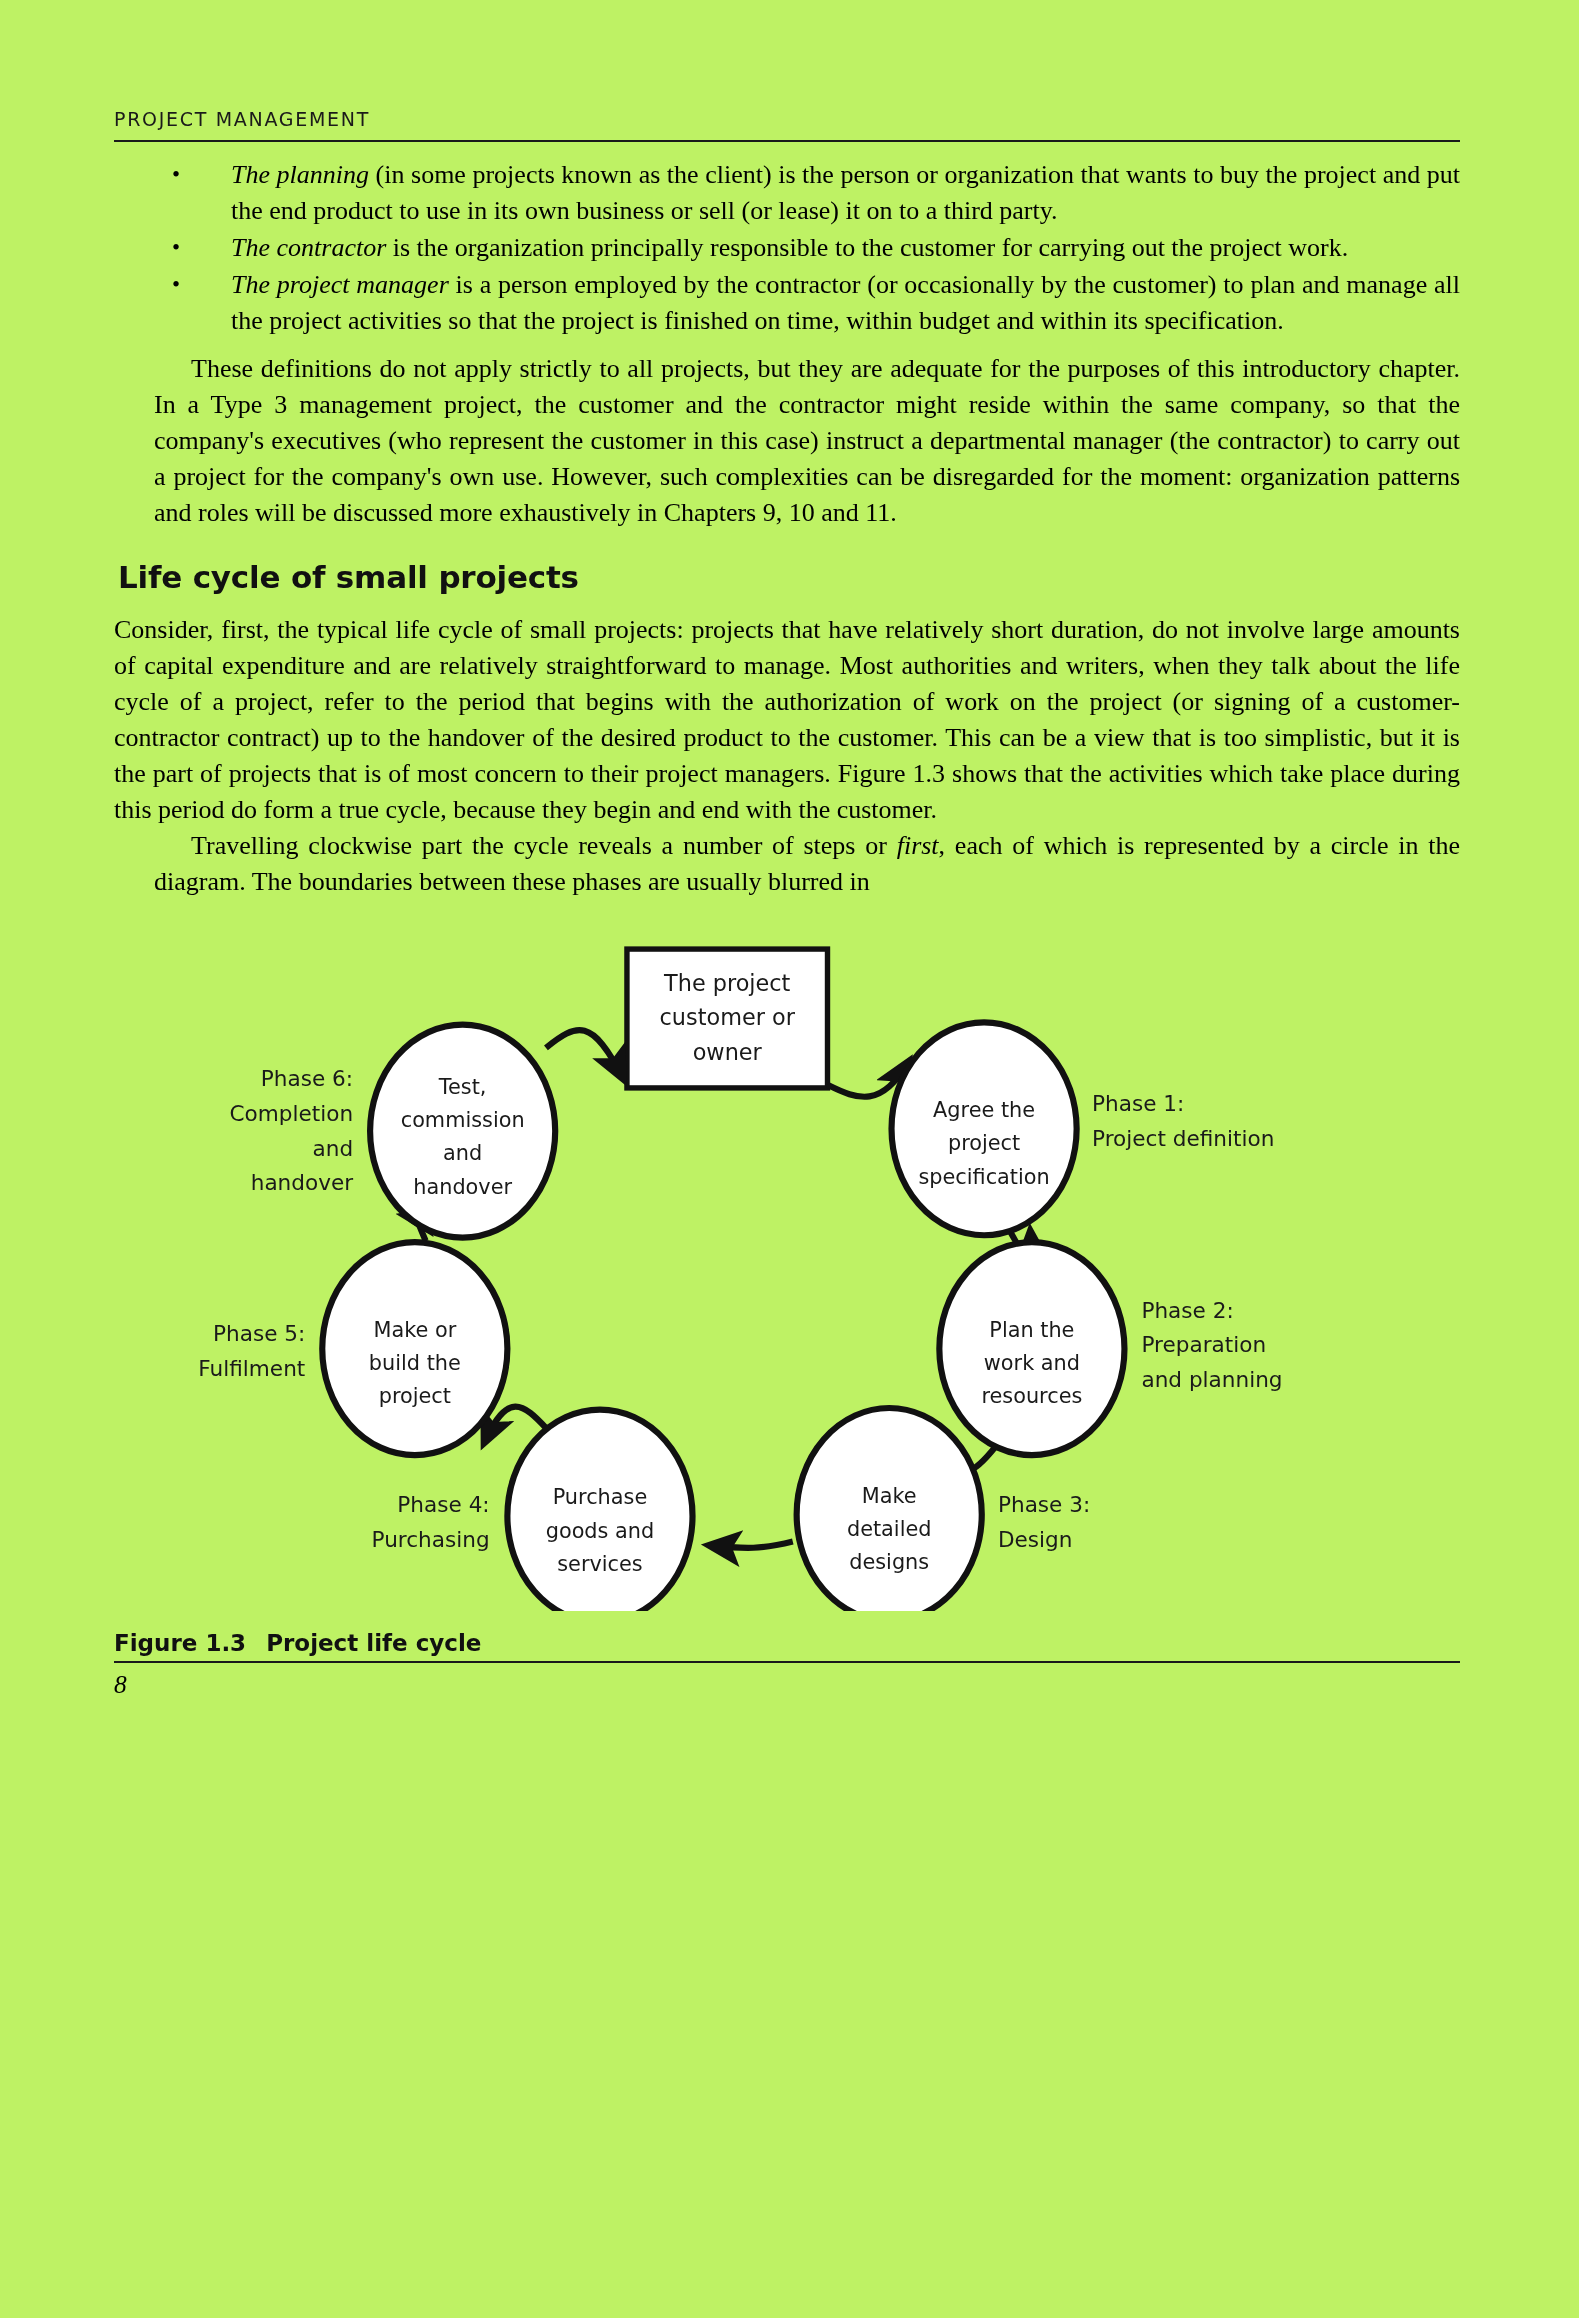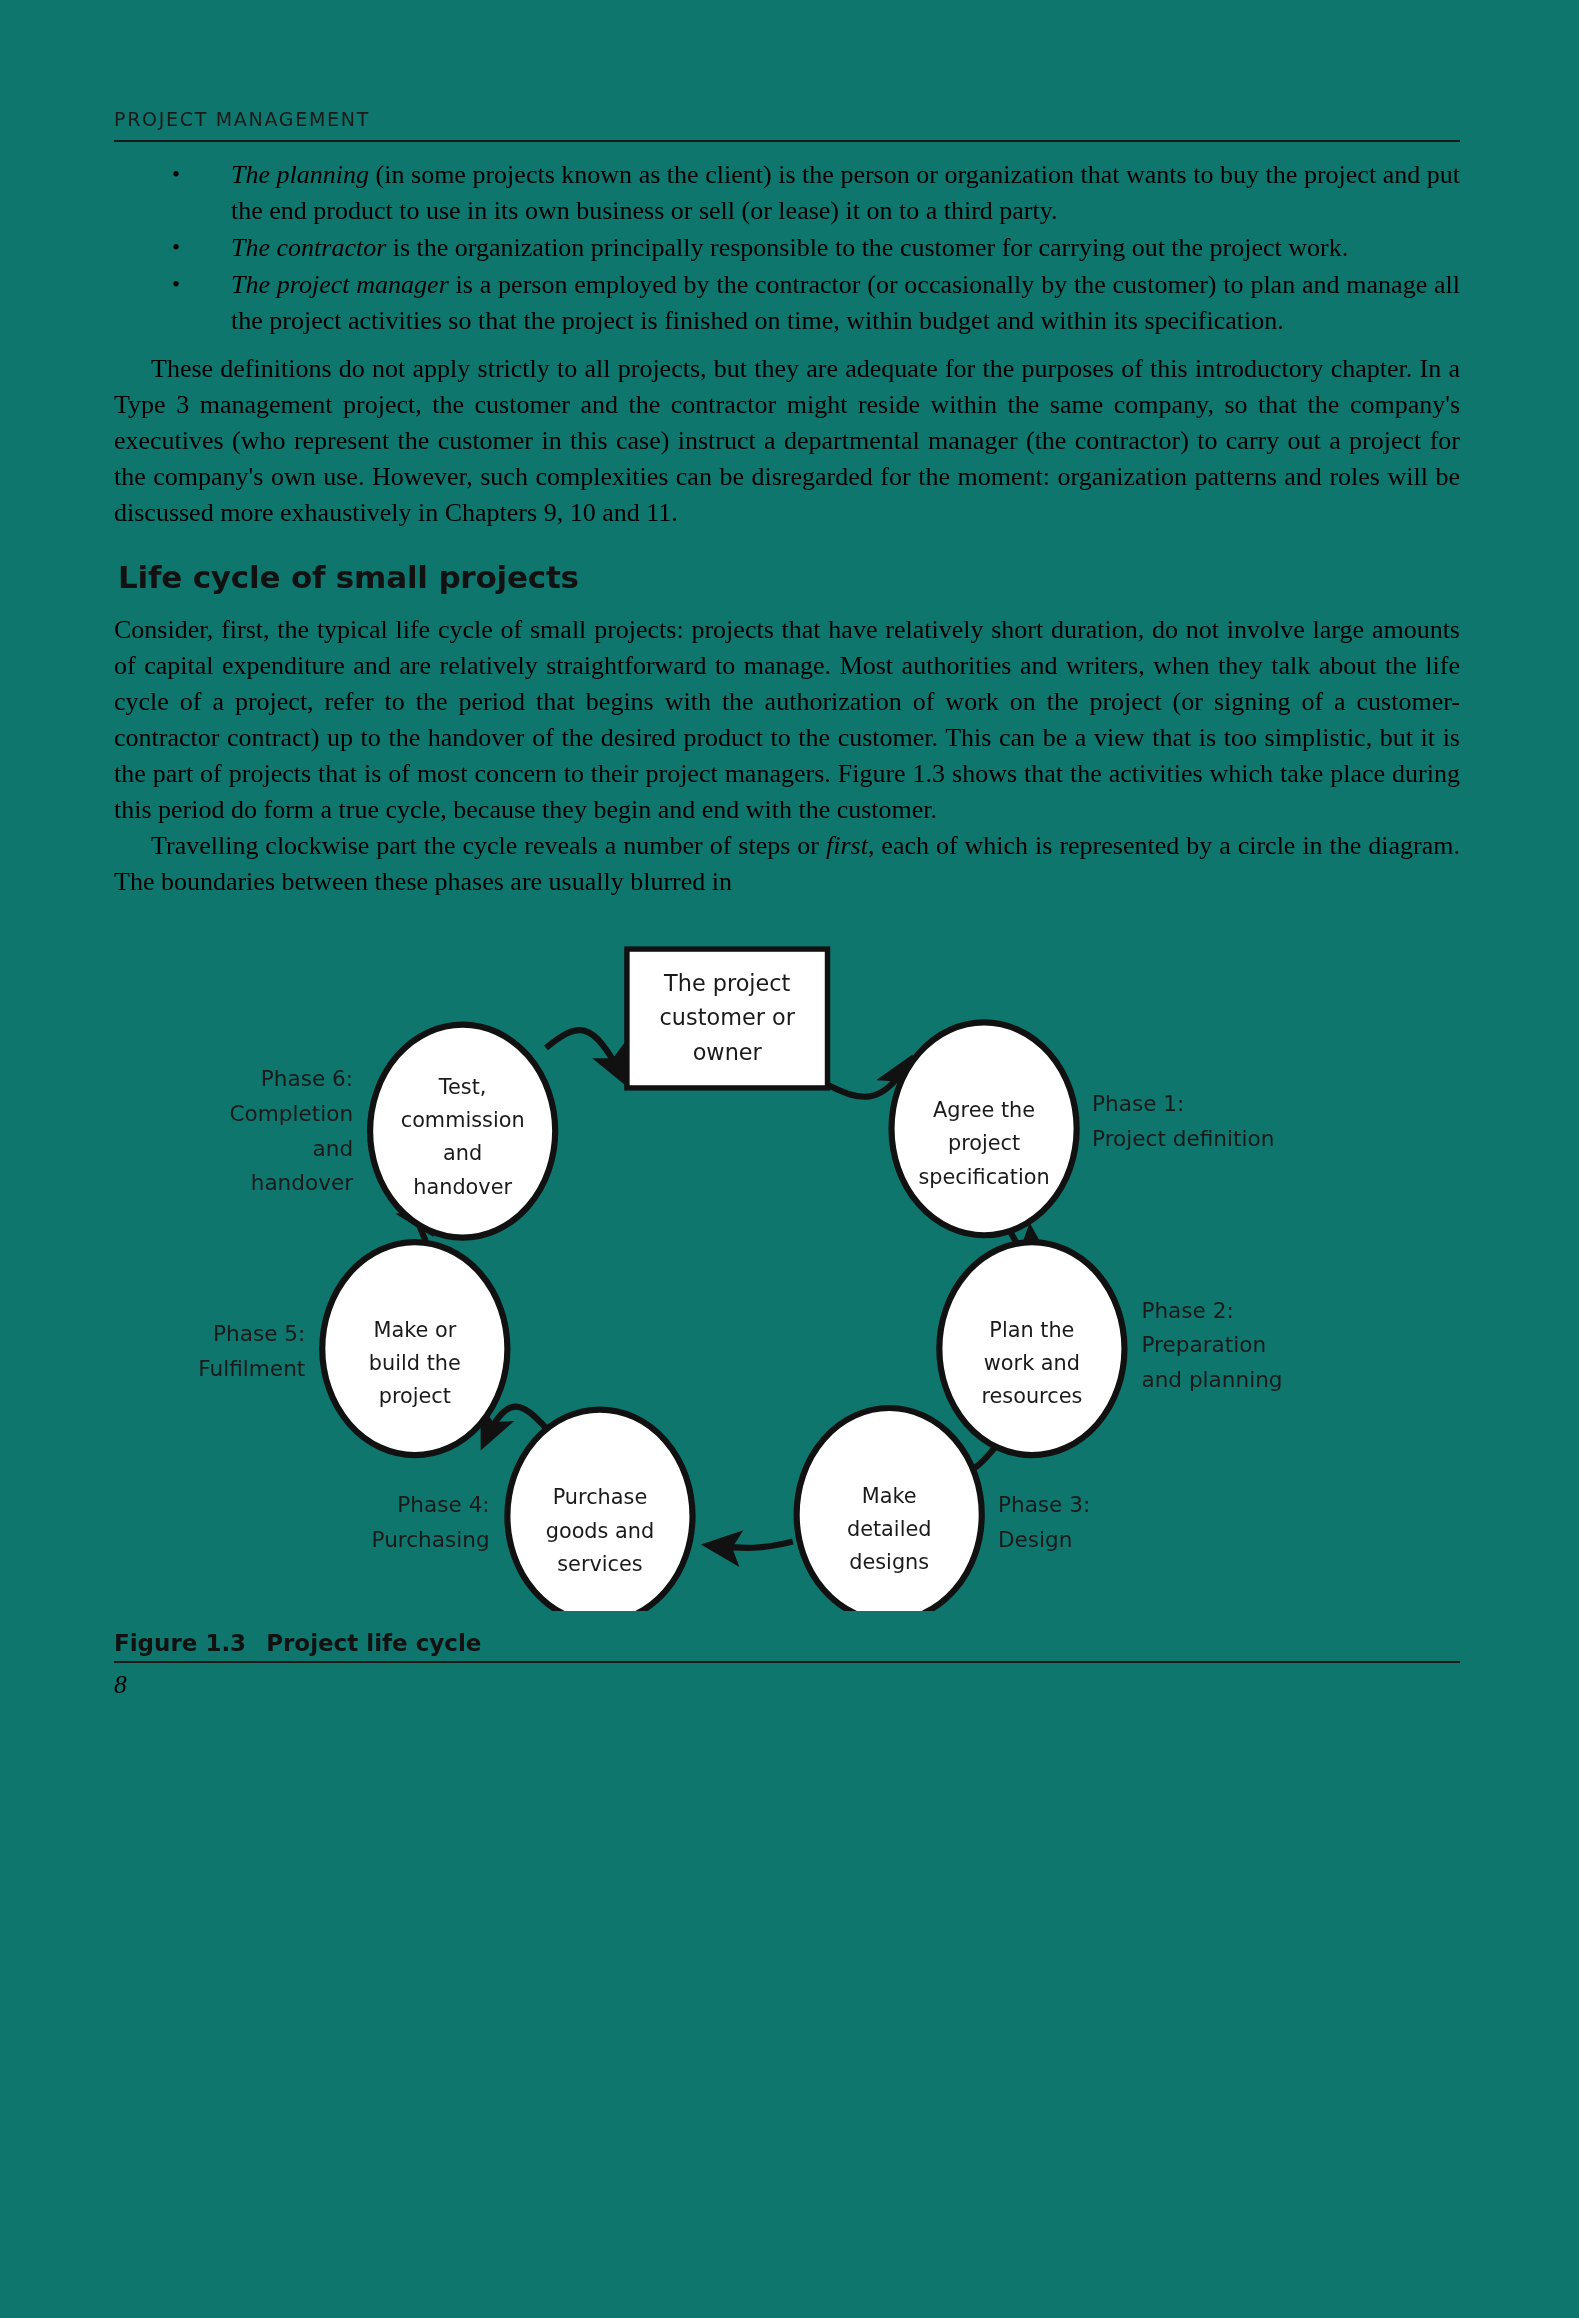--- a/index.html
+++ b/index.html
@@ -8,21 +8,21 @@
     background: #ffffff;
   }
   body {
     font-family: "Liberation Serif", serif;
     color: #000000;
   }
   .page {
     position: relative;
     width: 1579px;
     height: 2319px;
-    background: #0f766e;
+    background: #bef264;
     box-sizing: border-box;
     overflow: hidden;
   }
   .content {
     position: absolute;
     left: 114px;
     top: 108px;
     width: 1346px;
   }
 
@@ -68,21 +68,21 @@
 
   
   p.body {
     font-size: 26px;
     line-height: 36px;
     text-align: justify;
     text-justify: inter-word;
     margin: 0;
     hyphens: none;
   }
-  p.indent { text-indent: 37px; }
+  p.indent { text-indent: 37px; margin-left: 40px; }
   .spacer-sm { height: 11.6px; }
 
   
   h2.section {
     font-family: "DejaVu Sans", sans-serif;
     font-weight: bold;
     font-size: 31px;
     letter-spacing: -0.2px;
     margin: 28px 0 17px 4px;
     color: #111111;

